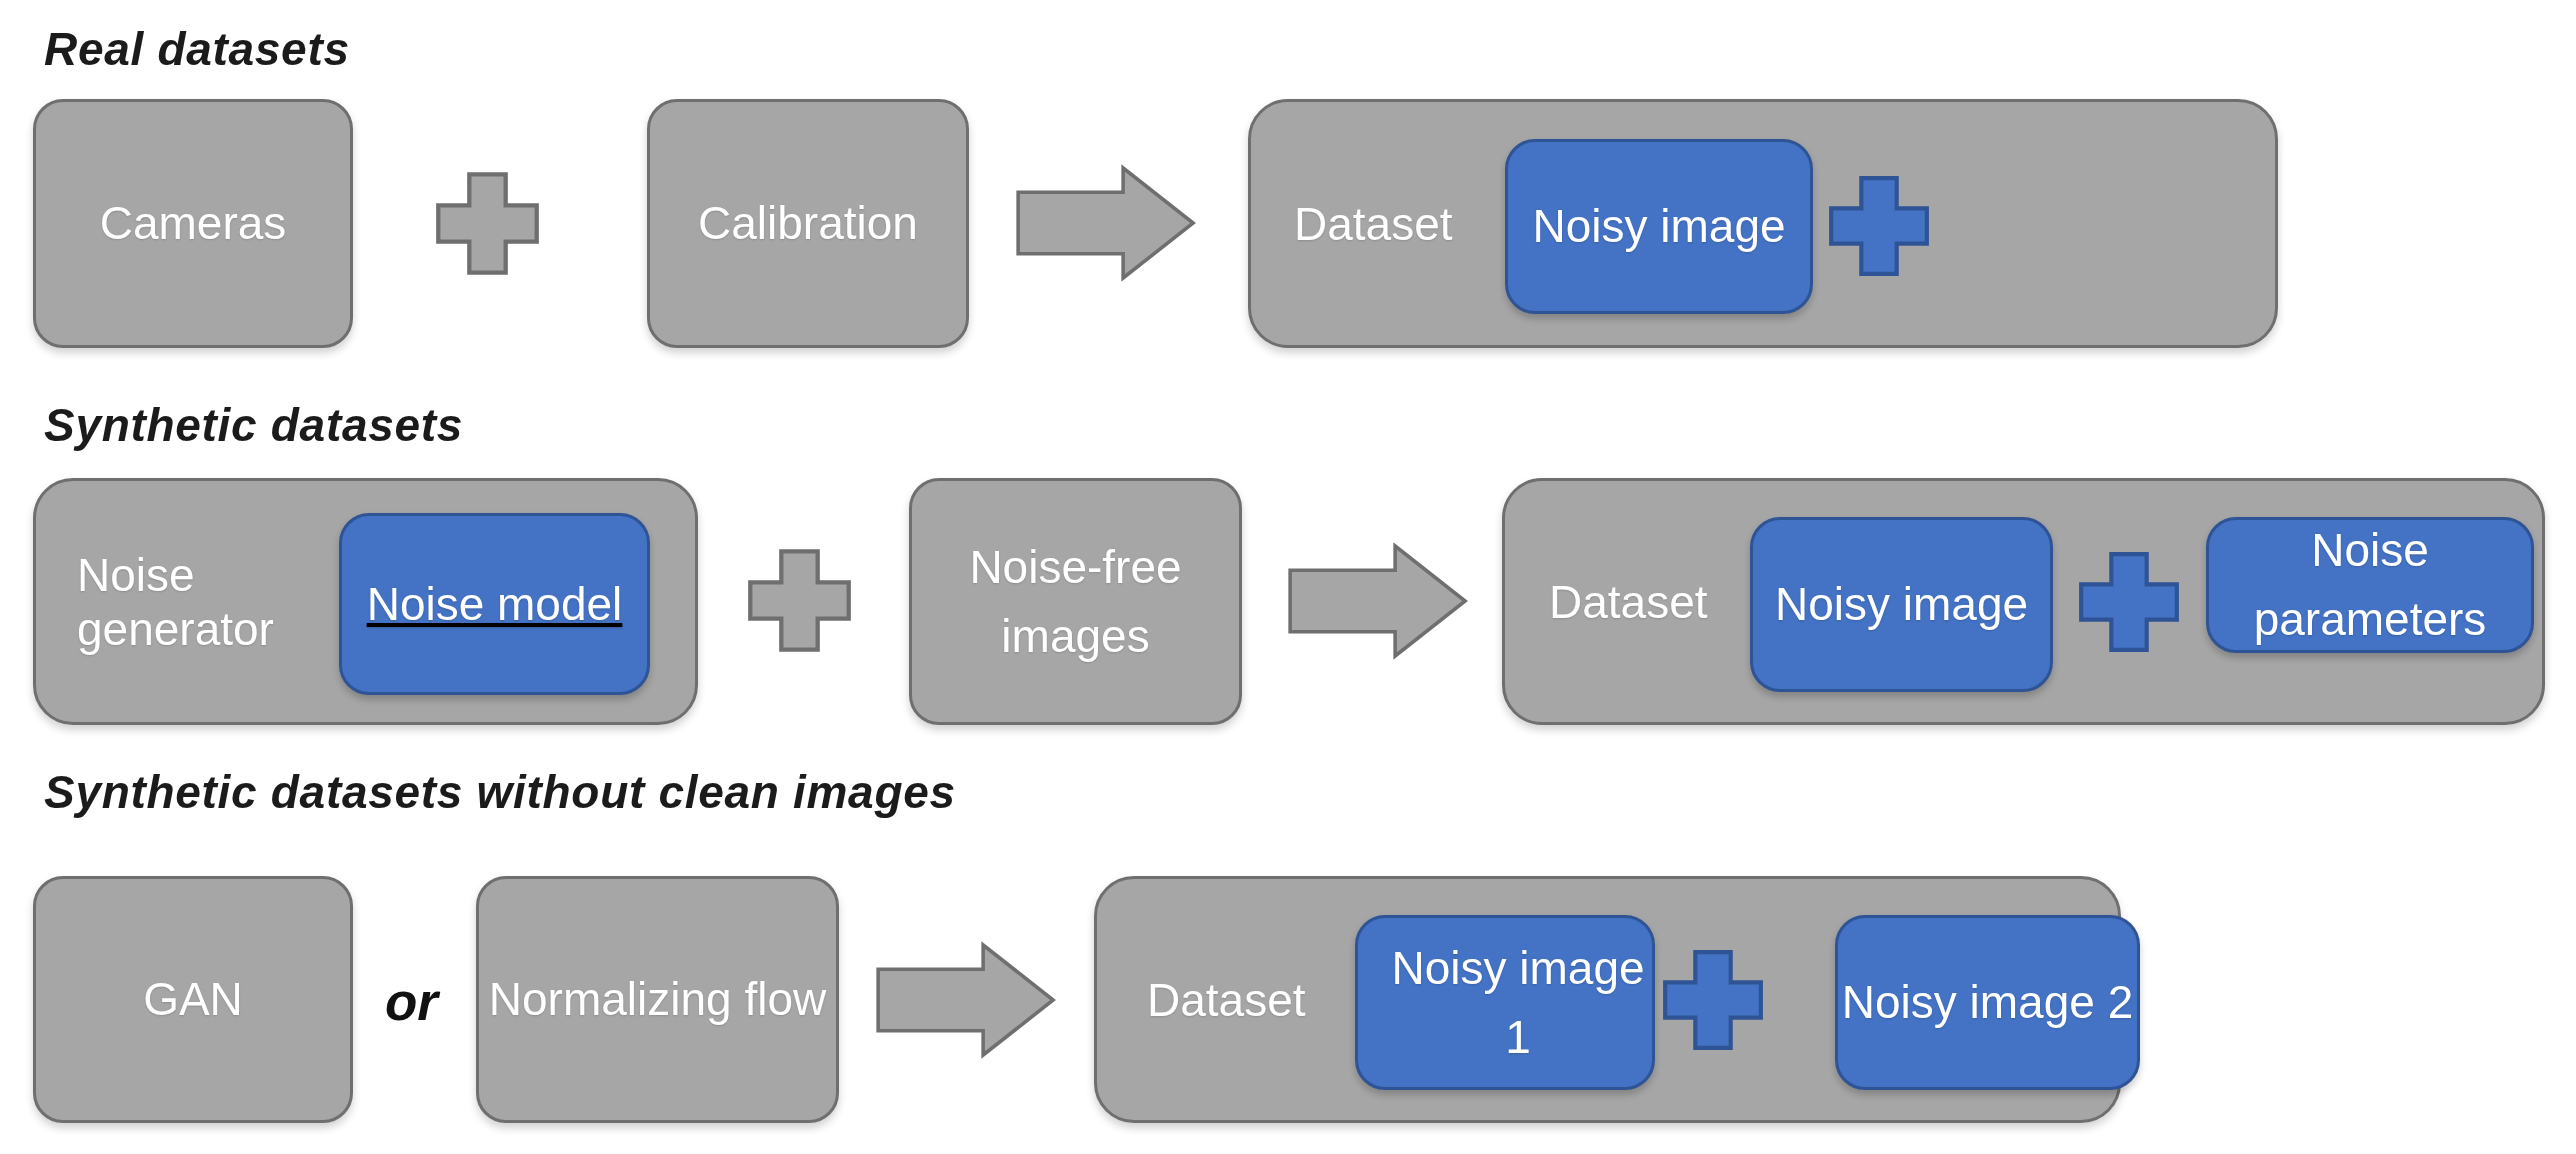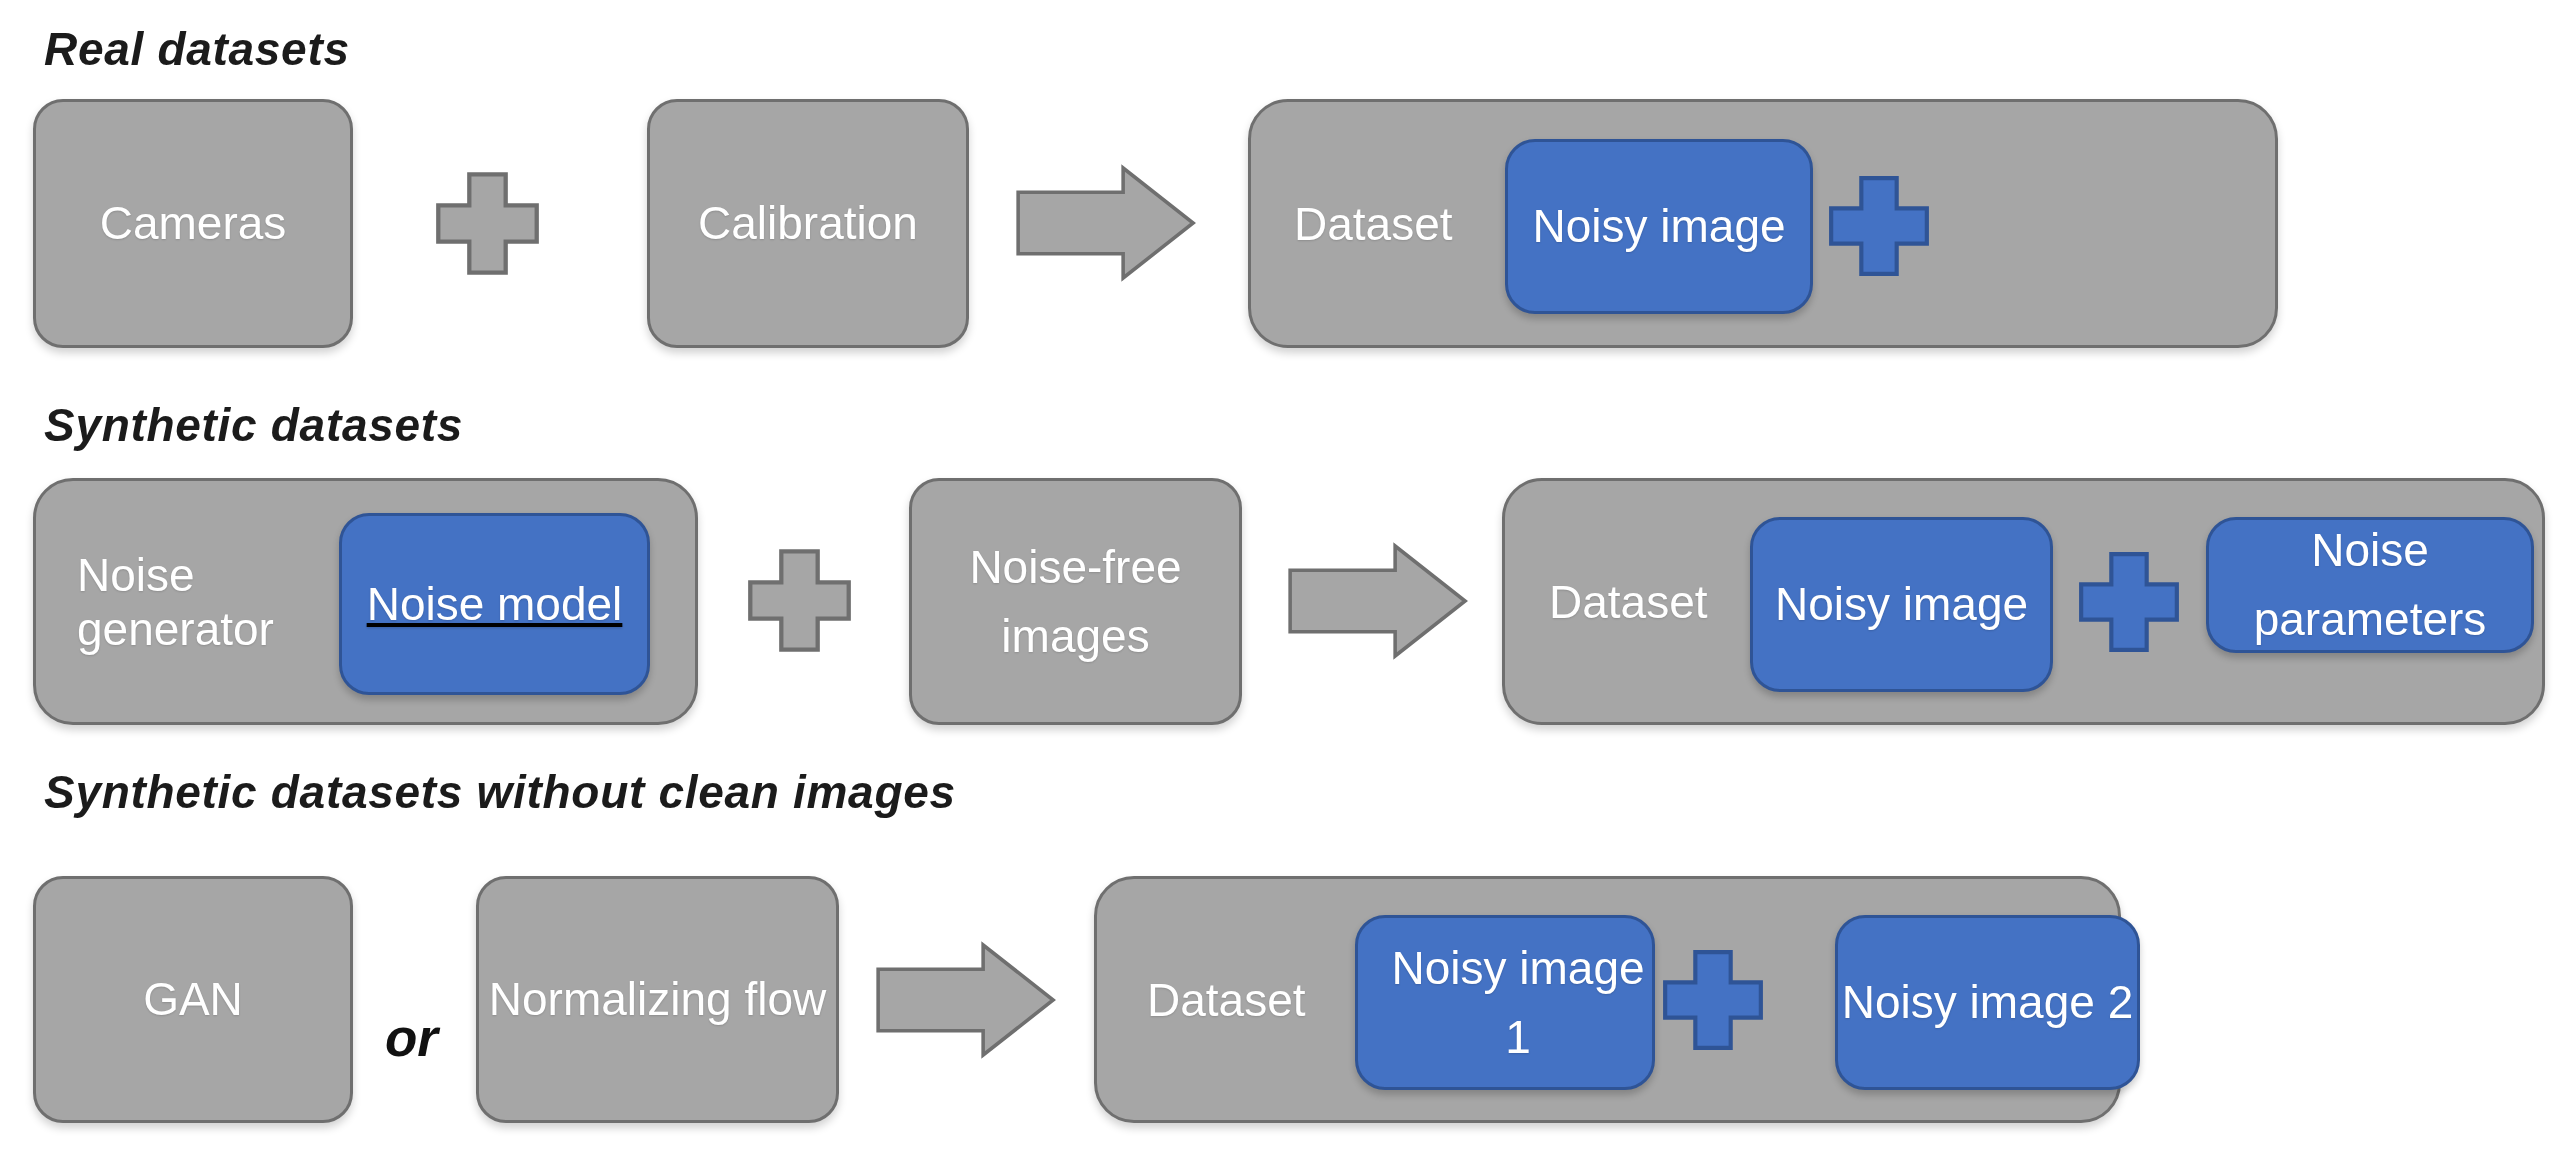--- a/index.html
+++ b/index.html
@@ -136,21 +136,21 @@
       <div class="shape-label">Noise parameters</div>
     </div>
   </div>
 
   <div class="row-title" style="left:44px;top:765px;">Synthetic datasets without clean images</div>
 
   <div class="graybox" style="left:33px;top:876px;width:320px;height:247px;">
     <div class="shape-label">GAN</div>
   </div>
 
-  <div class="or-text" style="left:365px;top:1005px;width:93px;height:64px;">or</div>
+  <div class="or-text" style="left:365px;top:969px;width:93px;height:64px;">or</div>
 
   <div class="graybox" style="left:476px;top:876px;width:363px;height:247px;">
     <div class="shape-label">Normalizing flow</div>
   </div>
 
   <svg class="icon" style="left:876px;top:939px;" width="180" height="122" viewBox="0 0 252 170">
     <path d="M3 42 H150 V8 L248 85 L150 162 V128 H3 Z" fill="#a6a6a6" stroke="#6f6f6f" stroke-width="5"></path>
   </svg>
 
   <div class="graybox container" style="left:1094px;top:876px;width:1027px;height:247px;">

